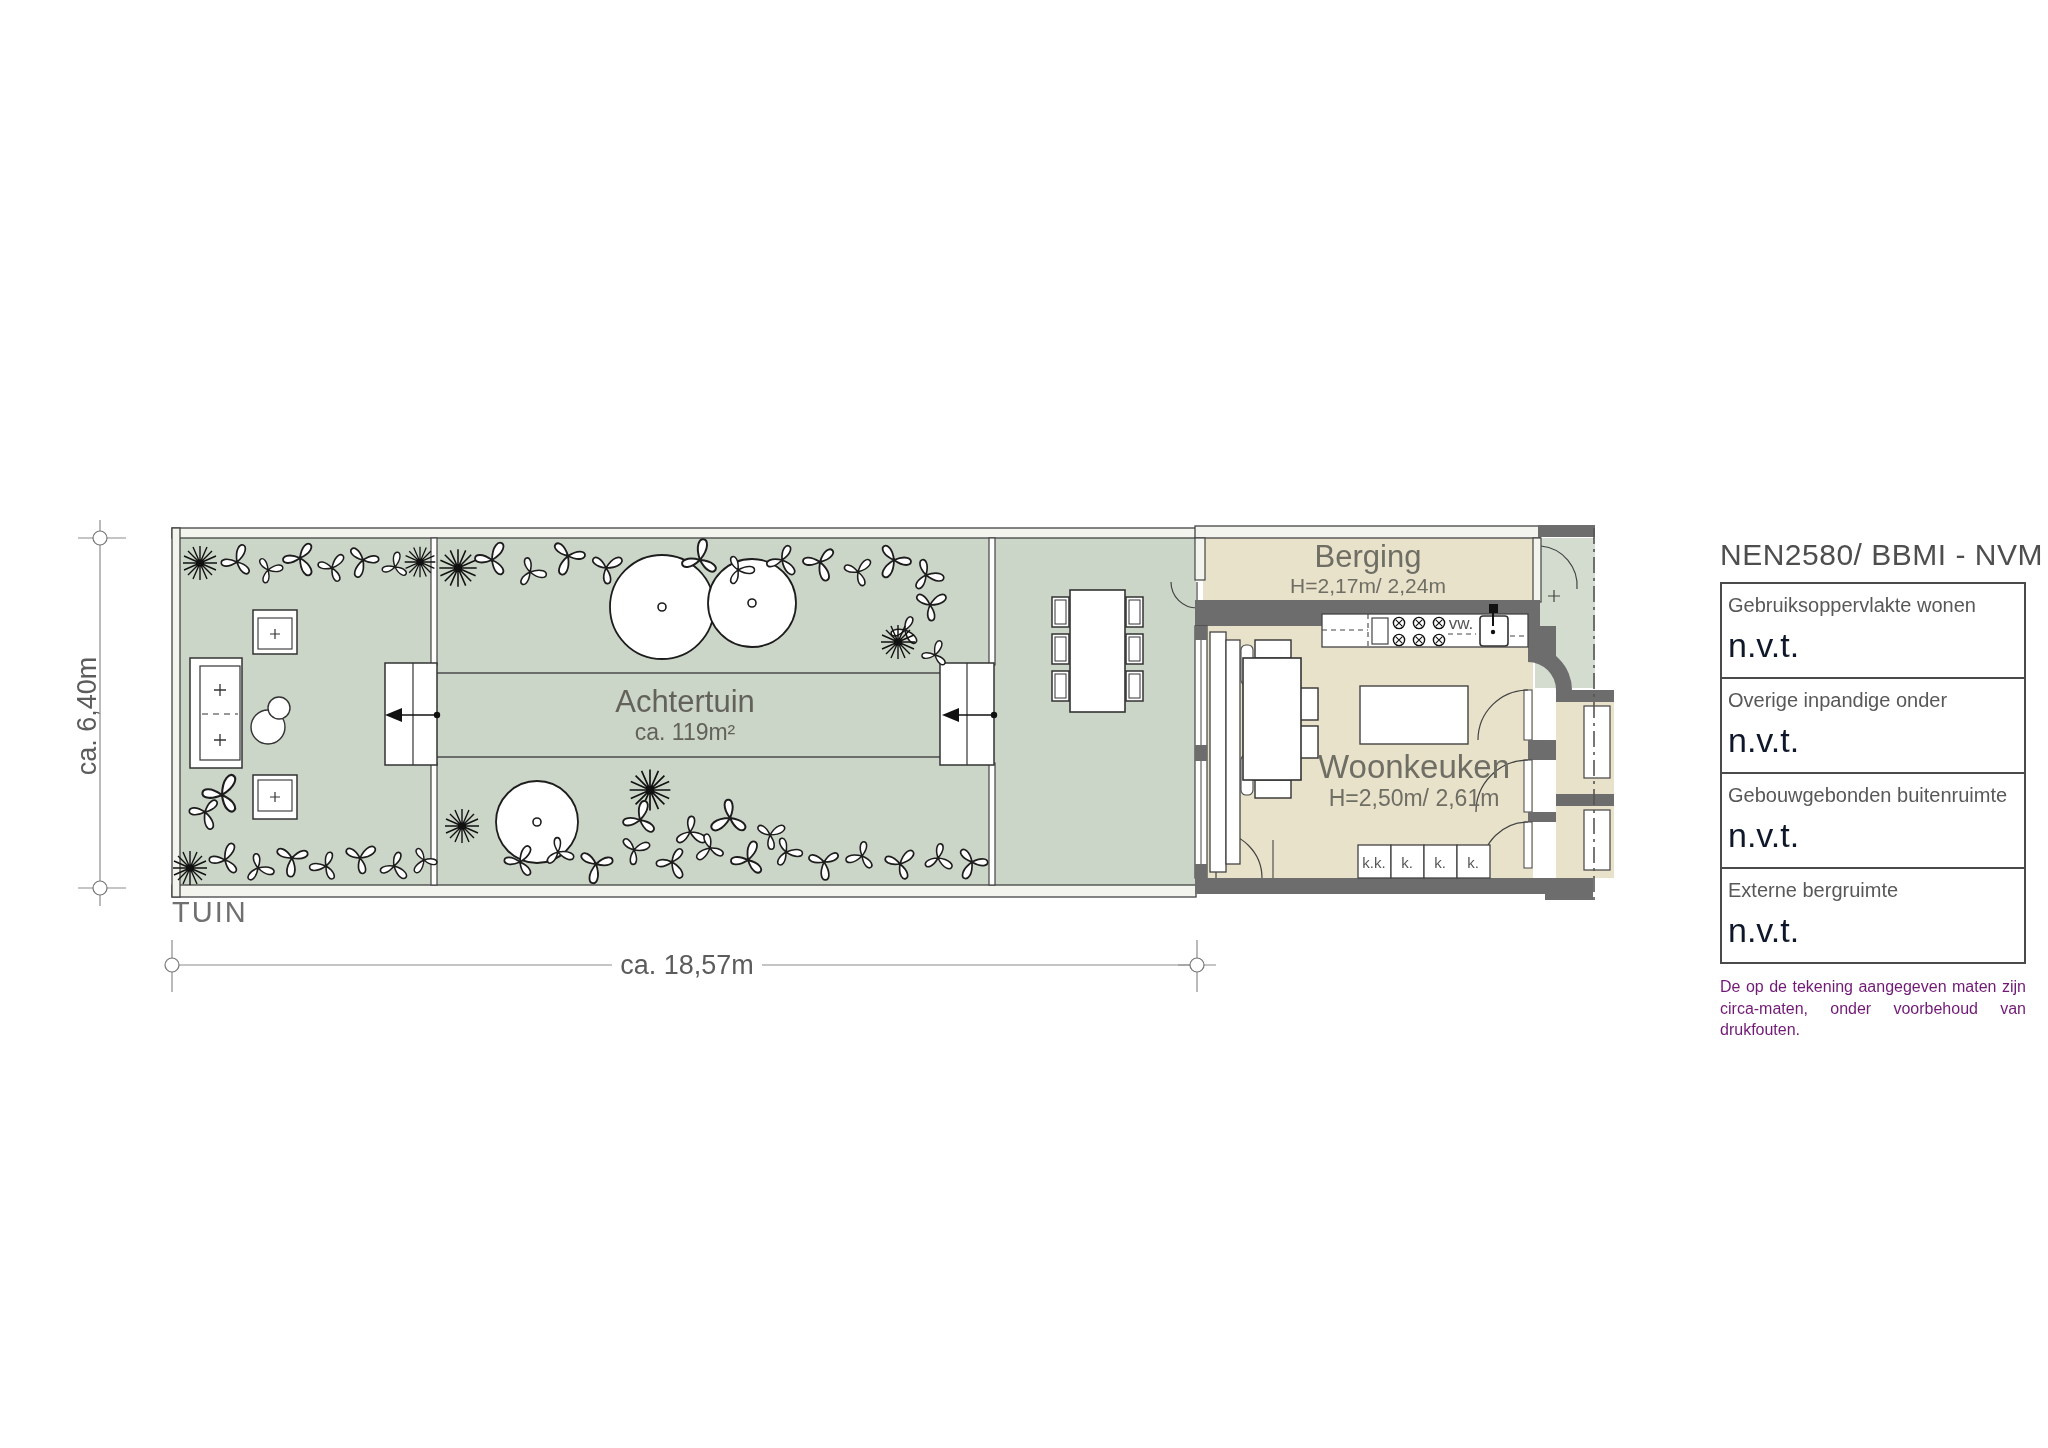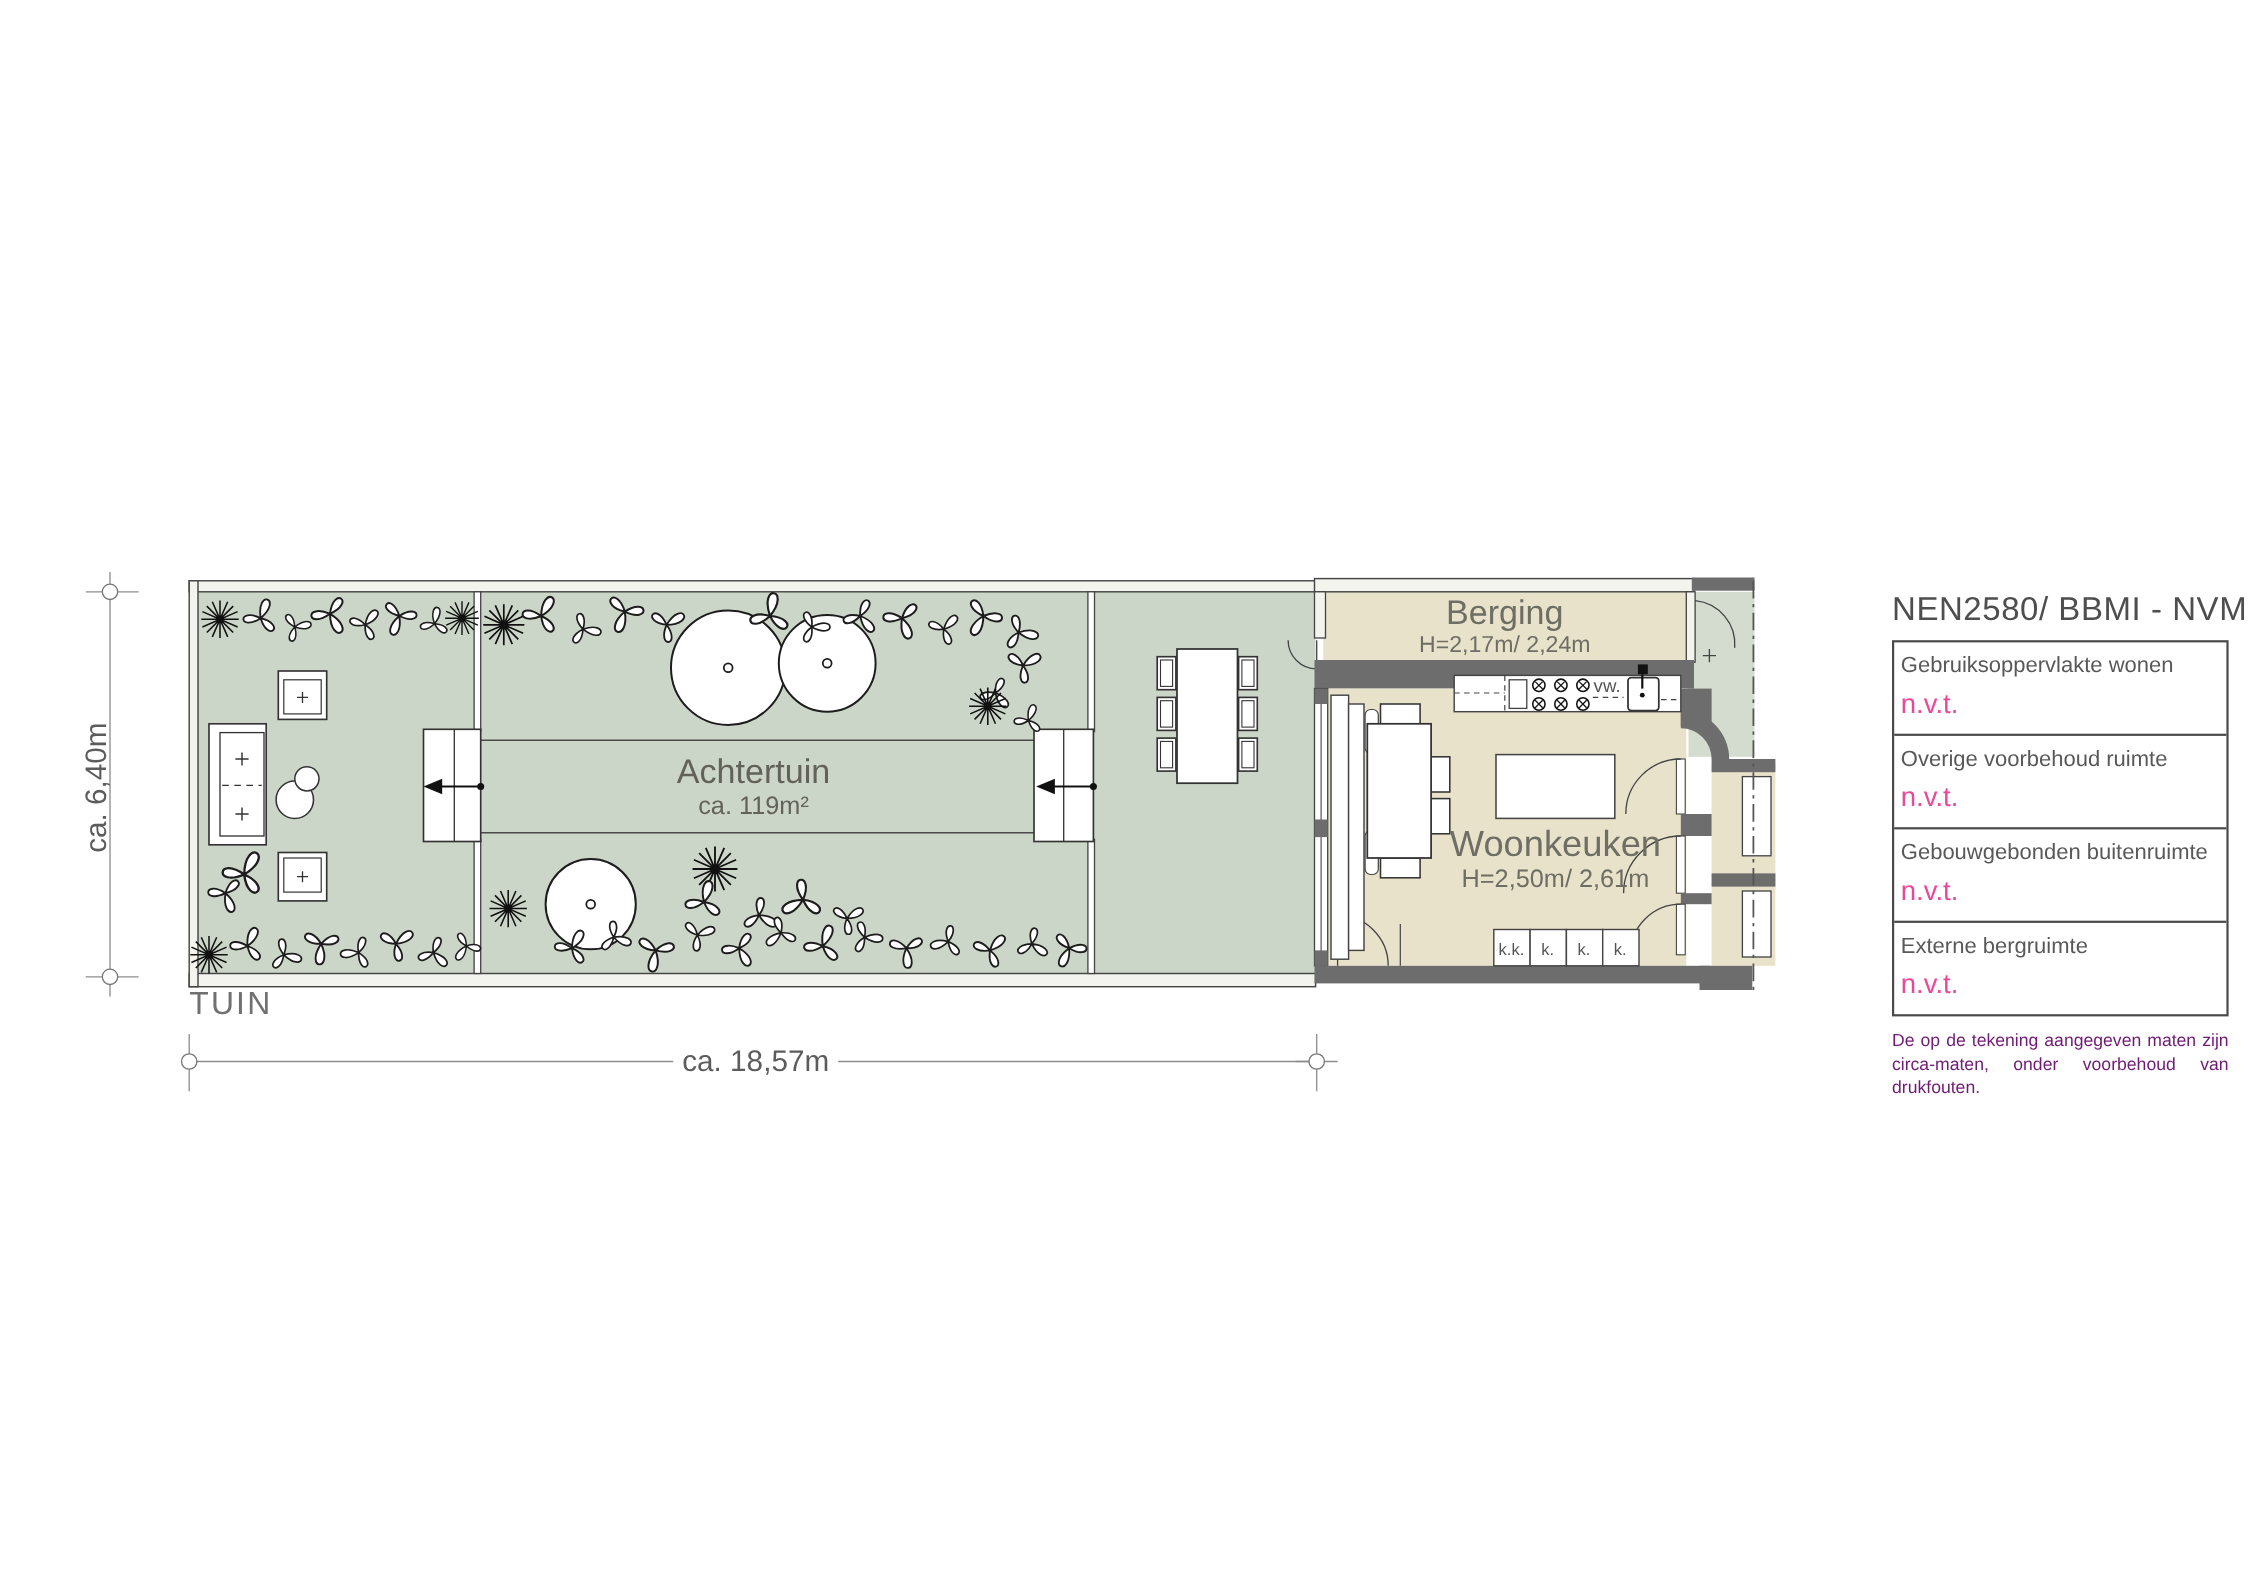--- a/index.html
+++ b/index.html
@@ -5,21 +5,21 @@
   html,body{margin:0;padding:0;background:#fff;}
   .canvas{position:relative;width:2048px;height:1448px;background:#fff;
           font-family:"Liberation Sans",sans-serif;overflow:hidden;}
   svg text{font-family:"Liberation Sans",sans-serif;}
   .legend{position:absolute;left:1700px;top:538px;width:306px;color:#4e4e4e;padding-left:20px;}
   .legend-title{font-size:30px;text-align:center;letter-spacing:.5px;white-space:nowrap;margin-bottom:10px;}
   .legend-table{border:2px solid #4a4a4a;background:#fff;}
   .legend-row{border-top:2px solid #4a4a4a;padding:8px 6px 12px 6px;text-align:left;}
   .legend-row:first-child{border-top:none;}
   .legend-row .lbl{font-size:20px;color:#585858;line-height:1.3;}
-  .legend-row .val{font-size:25px;color:#ec4899;margin-top:8px;}
+  .legend-row .val{font-size:34px;color:#0f172a;margin-top:8px;}
   .legend-note{margin-top:12px;font-size:16px;line-height:1.35;color:#701a75;
                text-align:justify;text-align-last:justify;}
 </style>
 </head>
 <body>
 
 <div class="canvas">
 
 <svg width="2048" height="1448" viewBox="0 0 2048 1448">
   <defs>
@@ -312,21 +312,21 @@
 
 
 <div class="legend">
   <div class="legend-title">NEN2580/ BBMI - NVM</div>
   <div class="legend-table">
     <div class="legend-row">
       <div class="lbl">Gebruiksoppervlakte wonen</div>
       <div class="val">n.v.t.</div>
     </div>
     <div class="legend-row">
-      <div class="lbl">Overige voorbehoud ruimte</div>
+      <div class="lbl">Overige inpandige onder</div>
       <div class="val">n.v.t.</div>
     </div>
     <div class="legend-row">
       <div class="lbl">Gebouwgebonden buitenruimte</div>
       <div class="val">n.v.t.</div>
     </div>
     <div class="legend-row">
       <div class="lbl">Externe bergruimte</div>
       <div class="val">n.v.t.</div>
     </div>

